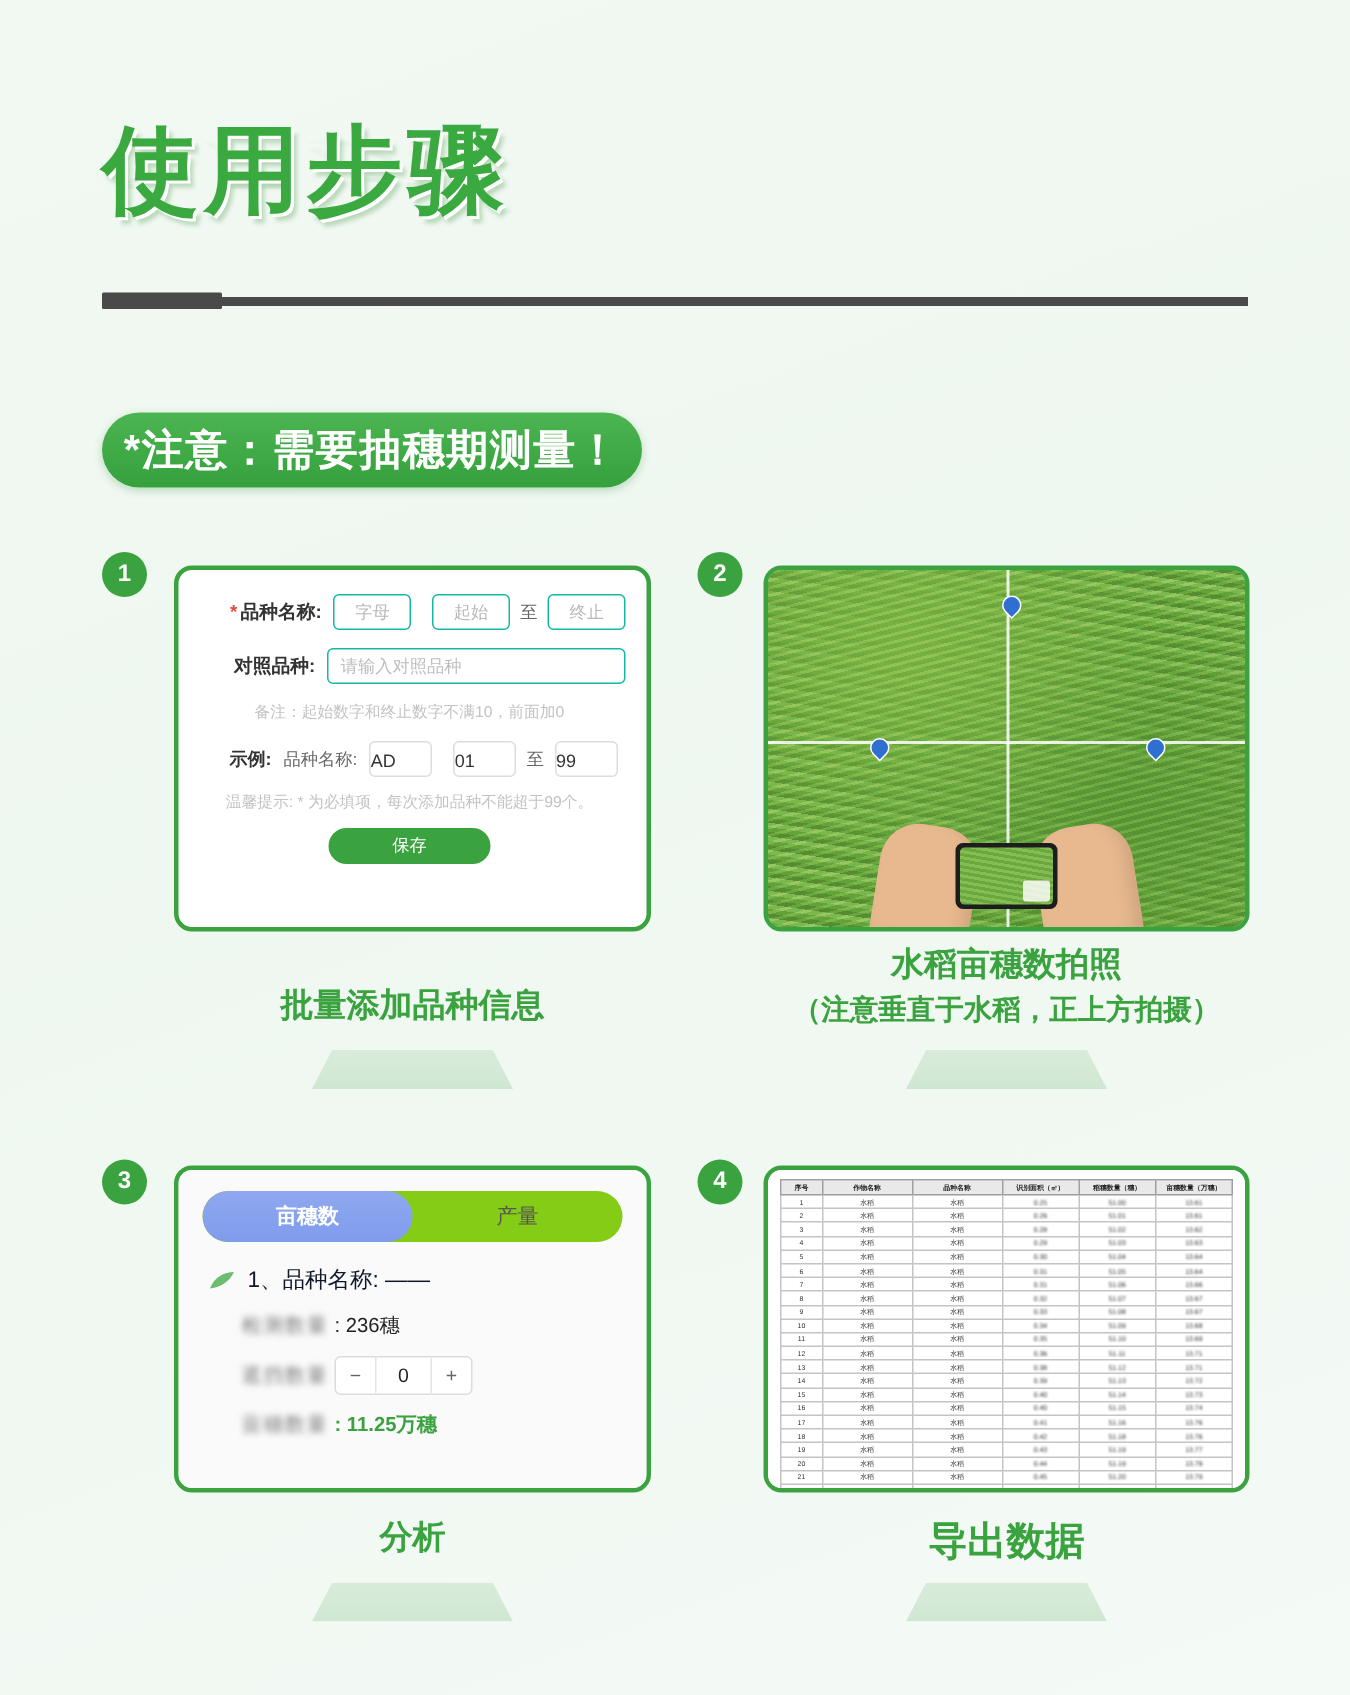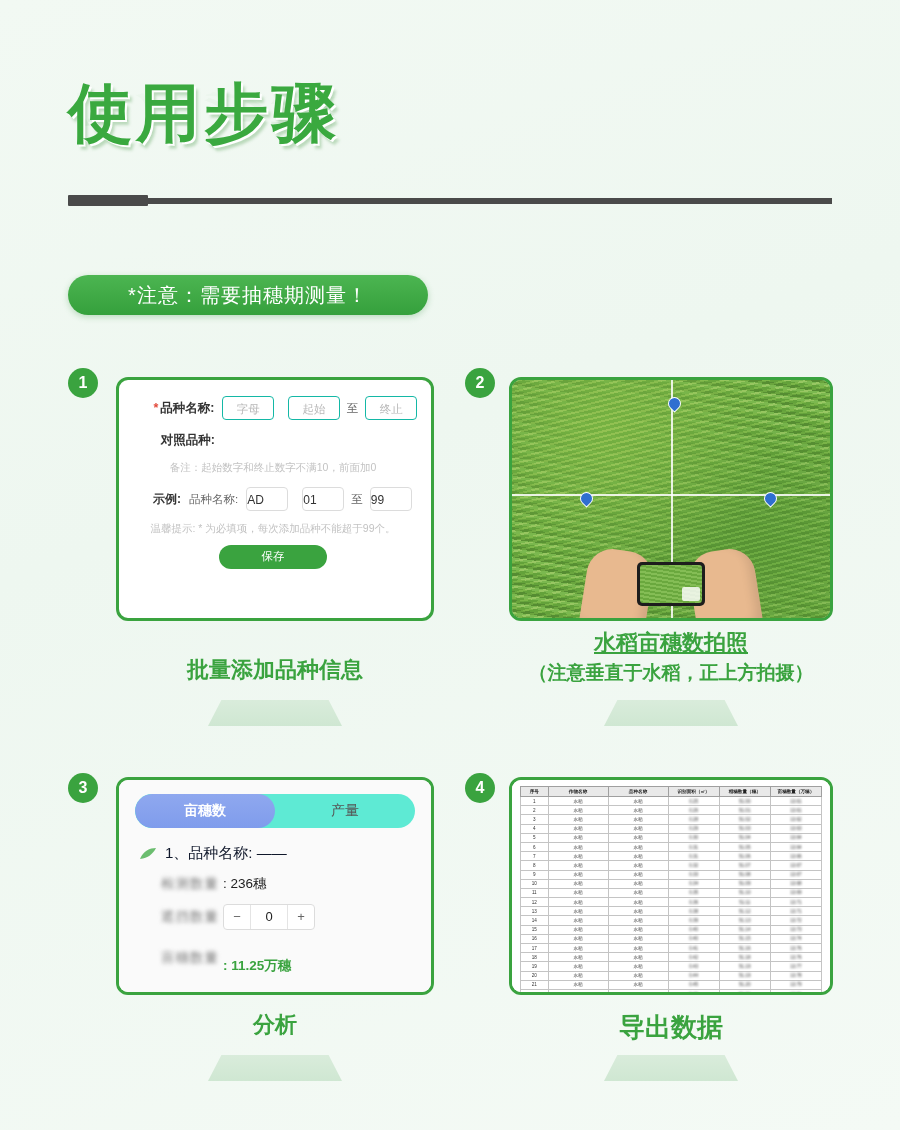--- a/index.html
+++ b/index.html
@@ -61,26 +61,26 @@
     background: #4a4a4a;
     border-radius: 1px;
   }
 
   
   .notice {
     position: absolute;
     left: 68px;
     top: 275px;
     width: 360px;
-    height: 40px;
+    height: 50px;
     border-radius: 25px;
     background: linear-gradient(180deg, #4cb551 0%, #35a03c 100%);
     color: #ffffff;
-    font-size: 20px;
-    font-weight: normal;
+    font-size: 28px;
+    font-weight: bold;
     display: flex;
     align-items: center;
     justify-content: center;
     letter-spacing: 1px;
     box-shadow: 0 2px 6px rgba(60,150,70,0.3);
   }
 
   
   .step-badge {
     position: absolute;
@@ -282,21 +282,21 @@
 
   
   .card-3-inner {
     padding: 14px 16px;
     box-sizing: border-box;
     height: 100%;
     background: #fafafa;
   }
   .tabs {
     display: flex;
-    background: #5eead4;
+    background: #84cc16;
     border-radius: 18px;
     overflow: hidden;
     height: 34px;
     margin-bottom: 16px;
   }
   .tab {
     flex: 1;
     display: flex;
     align-items: center;
     justify-content: center;
@@ -329,21 +329,21 @@
     color: #333;
   }
   .res-key {
     width: 62px;
     color: #7c7c7c;
     filter: blur(2.1px);
     letter-spacing: 1px;
     white-space: nowrap;
   }
   .res-val { color: #222; }
-  .res-val.green { color: #3aa33f; font-weight: bold; margin-top: 16px; }
+  .res-val.green { color: #3aa33f; font-weight: bold; }
   .stepper {
     display: flex;
     align-items: center;
     border: 1px solid #dcdcdc;
     border-radius: 4px;
     overflow: hidden;
     height: 24px;
     background: #fff;
   }
   .stepper div {
@@ -399,21 +399,21 @@
   .col-mu { width: 17%; }
 
   
   .caption {
     position: absolute;
     text-align: center;
     color: #3aa33f;
     font-weight: bold;
   }
   .cap-1 { left: 116px; top: 655px; width: 318px; font-size: 22px; }
-  .cap-2 { left: 509px; top: 628px; width: 324px; font-size: 22px; text-decoration: underline; }
+  .cap-2 { left: 509px; top: 628px; width: 324px; font-size: 22px; }
   .cap-2-sub { left: 495px; top: 660px; width: 352px; font-size: 19px; font-family: Liberation Mono, monospace; }
   .cap-3 { left: 116px; top: 1010px; width: 318px; font-size: 22px; }
   .cap-4 { left: 509px; top: 1010px; width: 324px; font-size: 26px; }
 
   .pedestal {
     position: absolute;
     height: 26px;
     background: linear-gradient(180deg, #d9ecdb 0%, #cfe7d2 100%);
     clip-path: polygon(10% 0%, 90% 0%, 100% 100%, 0% 100%);
   }
@@ -453,20 +453,21 @@
       </div>
       <div class="inp inp-sm">字母</div>
       <span class="mid-text"></span>
       <div class="inp inp-sm">起始</div>
       <span class="mid-text">至</span>
       <div class="inp inp-sm">终止</div>
     </div>
 
     <div class="form-row">
       <div class="form-label">对照品种:</div>
+      <div class="inp inp-wide">请输入对照品种</div>
     </div>
 
     <div class="note">备注：起始数字和终止数字不满10，前面加0</div>
 
     <div class="example-row">
       <div class="ex-label">示例:</div>
       <span class="ex-sub">品种名称:</span>
       <div class="inp-val">AD</div>
       <span class="mid-text"></span>
       <div class="inp-val">01</div>

